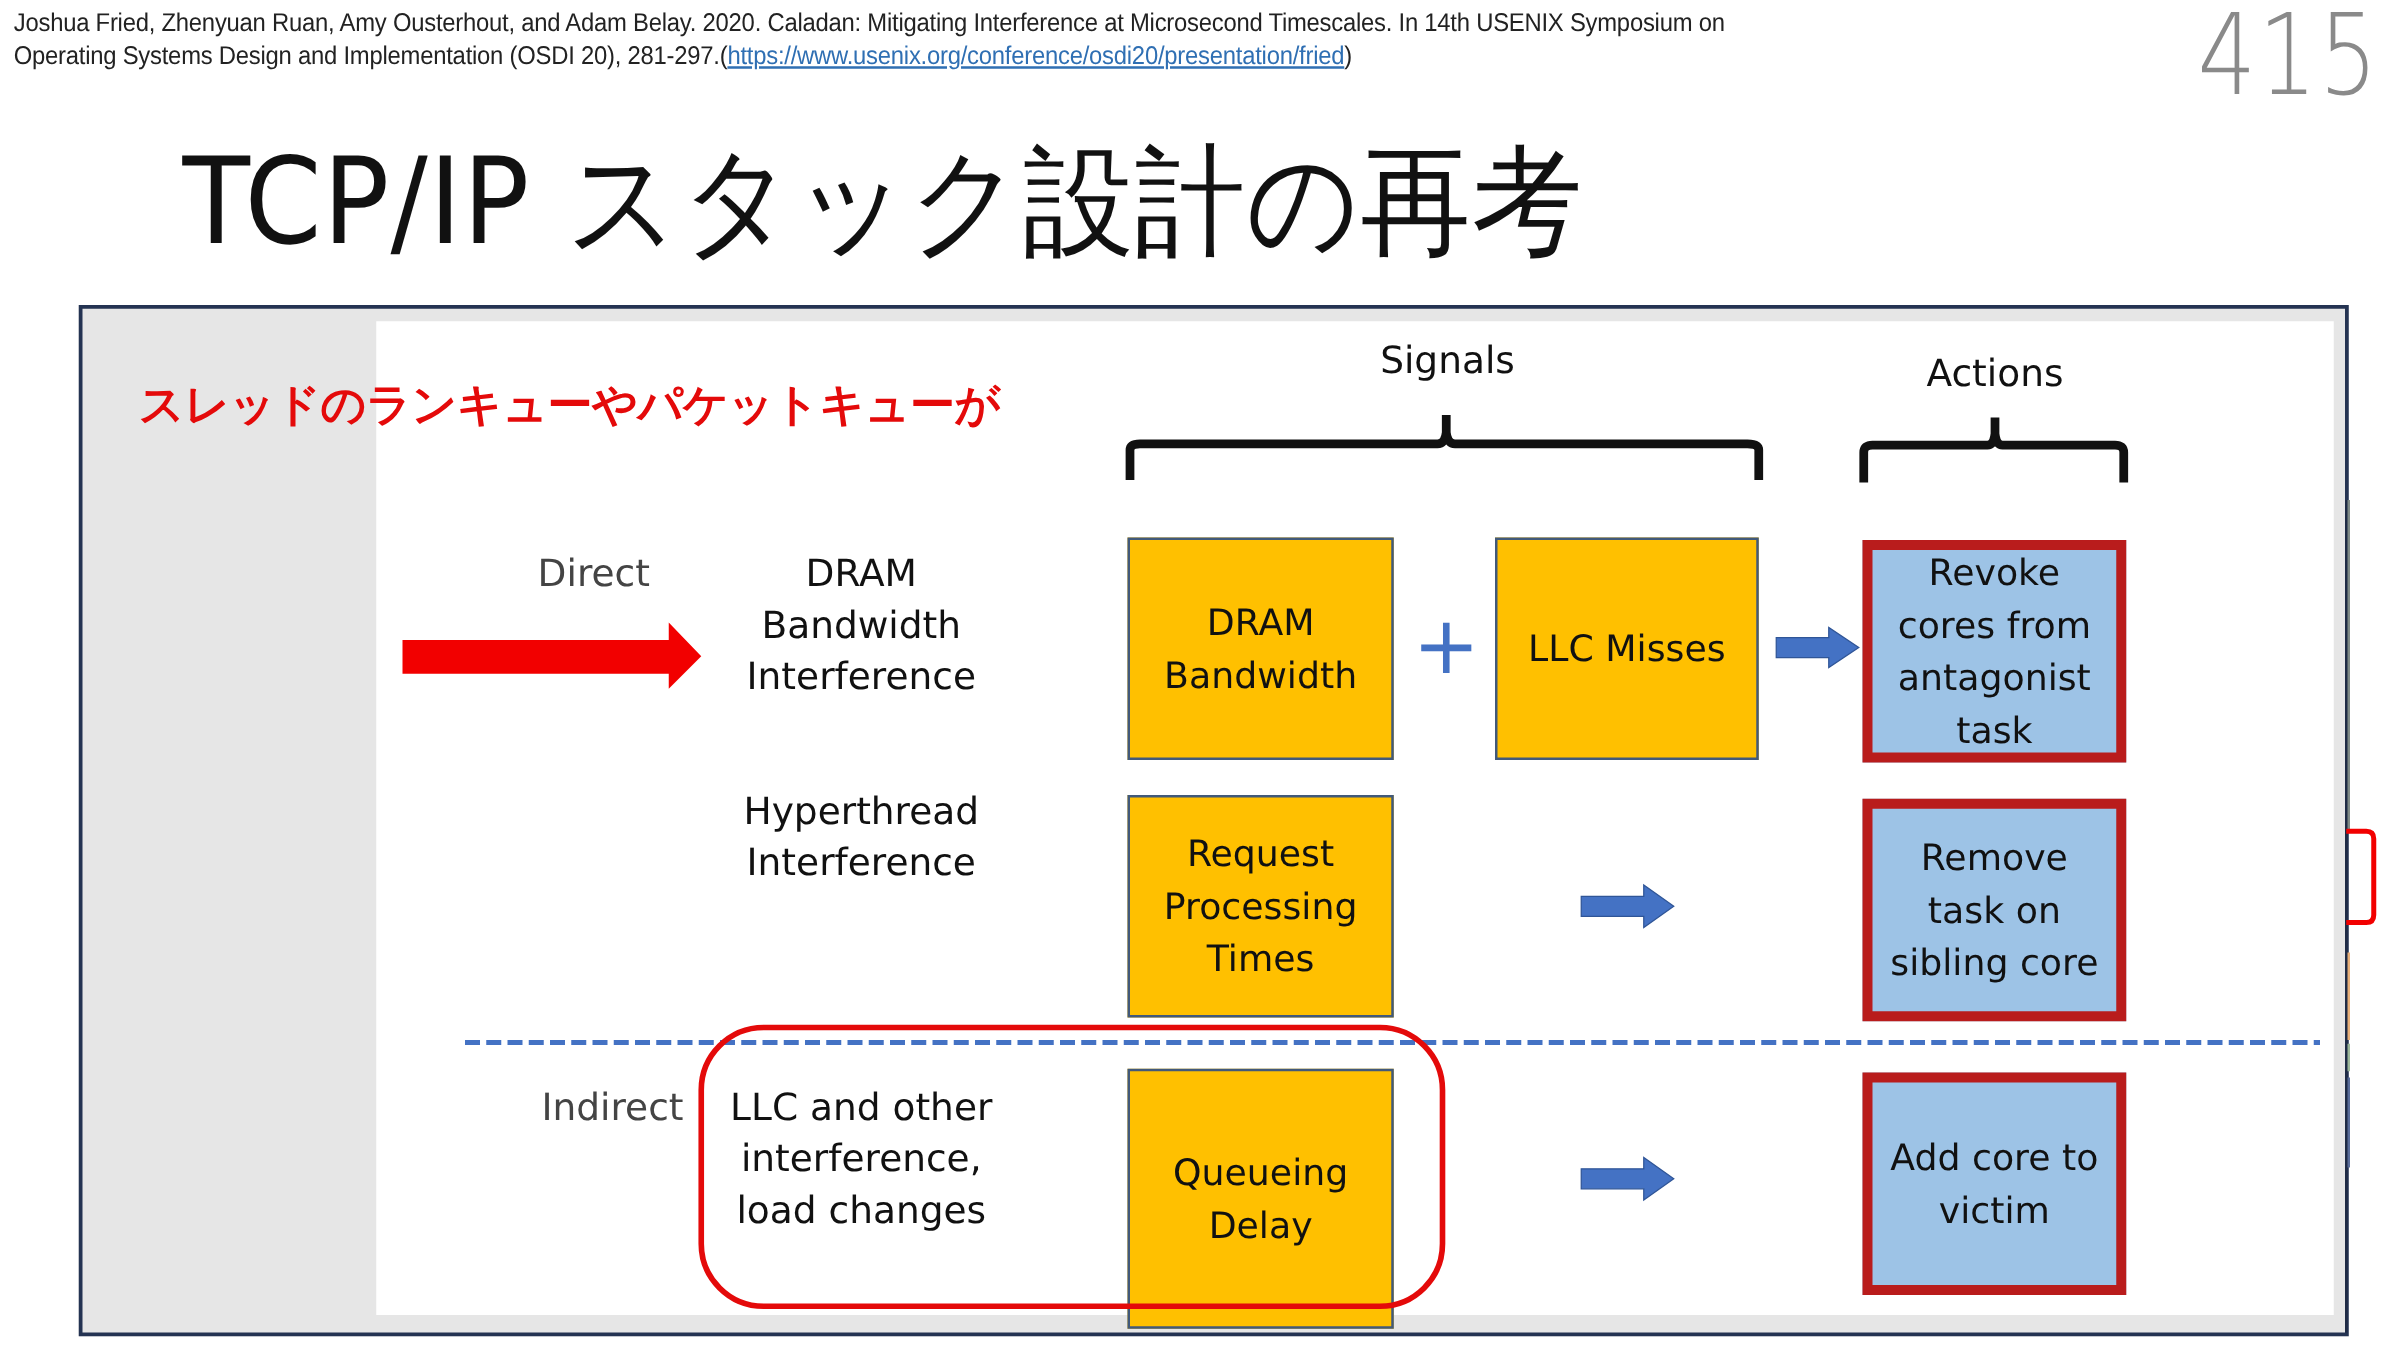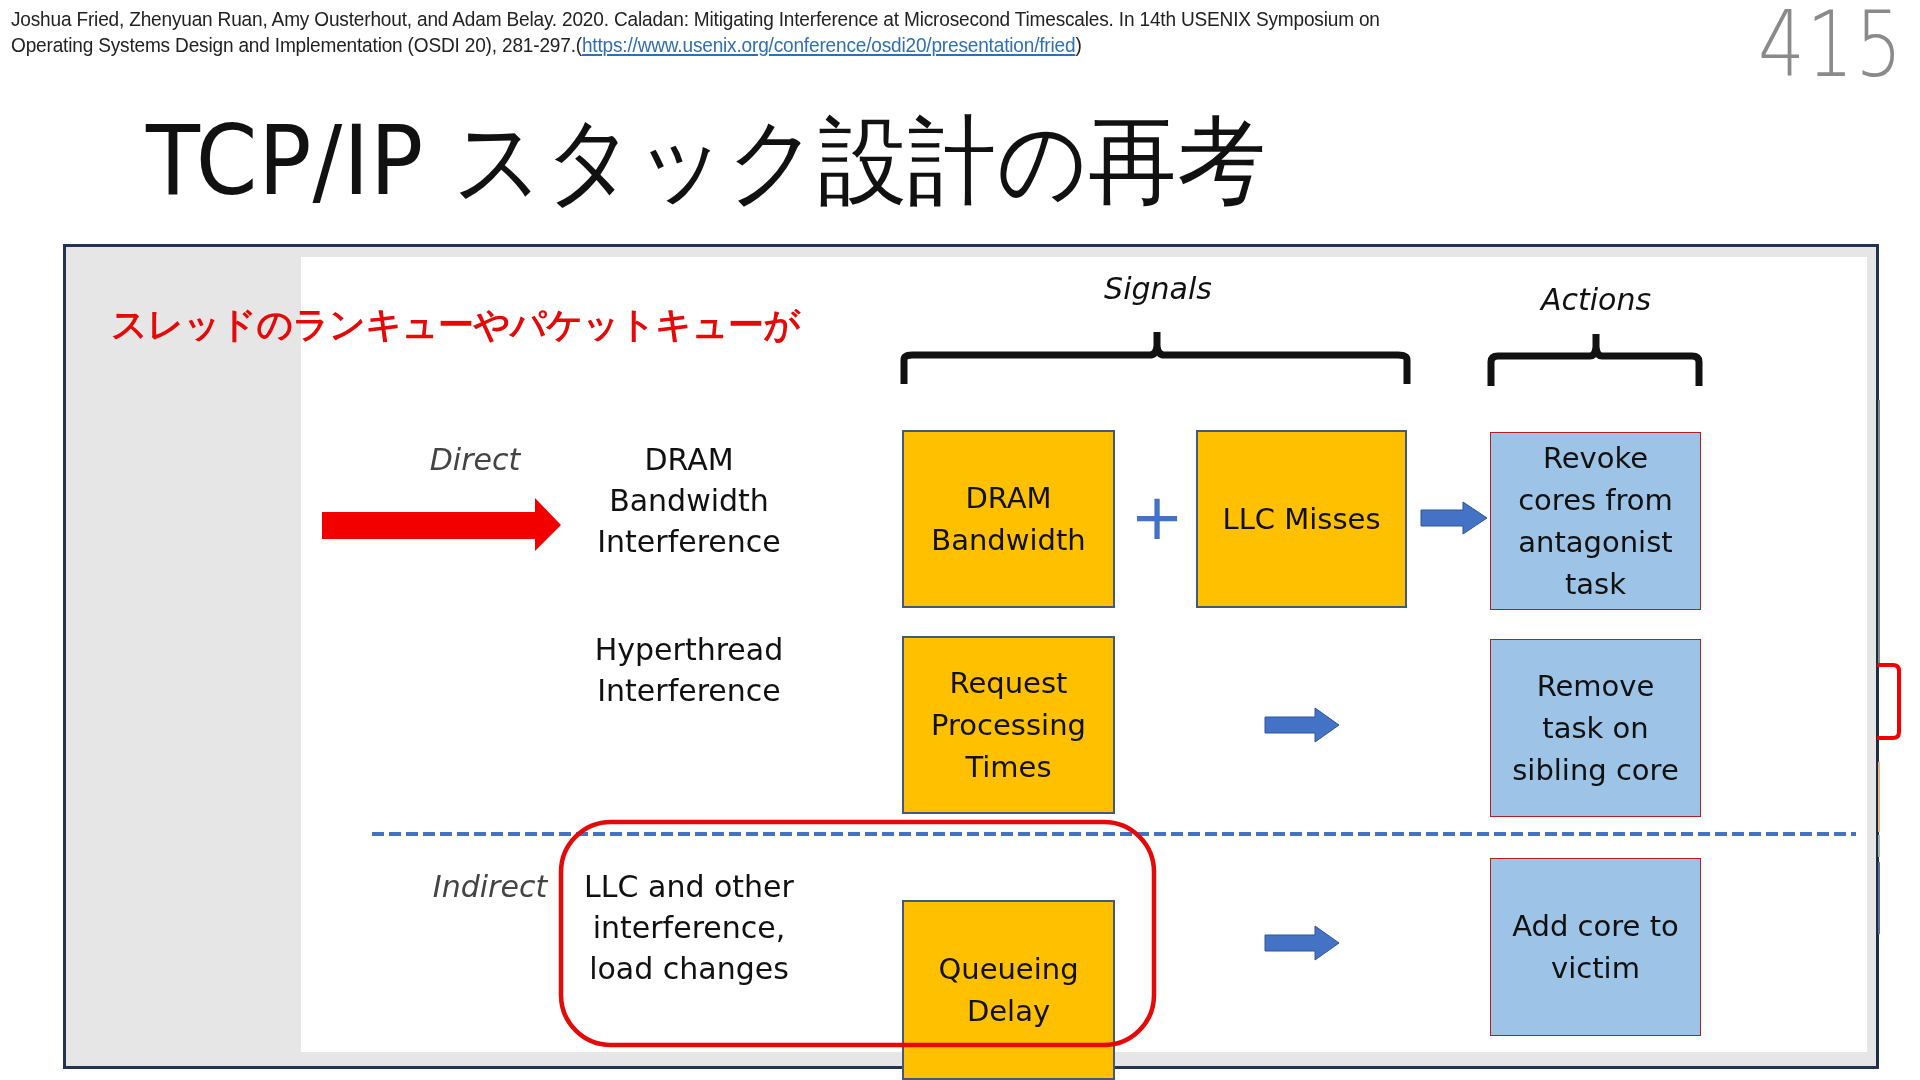--- a/index.html
+++ b/index.html
@@ -11,26 +11,26 @@
   .citation a { color:#2F6FB3; text-decoration:underline; }
   .page-num { left:1758px; top:-8px; font-size:90px; color:#8a8a8a; font-family:"DejaVu Sans", sans-serif; font-weight:200;
               transform:scaleX(0.82); transform-origin:left top; letter-spacing:2px; }
   .title { left:146px; top:98px; font-size:96px; color:#111; font-weight:normal; white-space:nowrap;
            font-family:"DejaVu Sans", sans-serif; transform:scaleX(0.92); transform-origin:left top; letter-spacing:1px; }
   .frame { left:63px; top:244px; width:1810px; height:819px; background:#E6E6E6; border:3px solid #243352; border-left-width:3px; }
   .panel { left:301px; top:257px; width:1566px; height:795px; background:#ffffff; }
   .jp-note { left:111px; top:302px; font-size:36px; line-height:46px; color:#E40A0A; font-weight:bold; white-space:nowrap;
              font-family:"DejaVu Sans", sans-serif; letter-spacing:-0.5px; }
   .lbl { font-family:"DejaVu Sans", sans-serif; font-size:30px; color:#111; text-align:center; line-height:41px; transform:translate(-50%,0); white-space:nowrap; }
-  .ital { font-style:italic; }
+  .ital { }
   .gray { color:#444; }
   .box { box-sizing:border-box; display:flex; align-items:center; justify-content:center; text-align:center;
          font-family:"DejaVu Sans", sans-serif; font-size:29px; line-height:42px; color:#111; padding:0 6px; }
   .signal { background:#FFC000; border:2px solid #41597A; }
-  .action { background:#9DC3E6; border:1px solid #b91c1c; }
+  .action { background:#9DC3E6; border:8px solid #b91c1c; }
   .box span { white-space:pre-line; }
   svg.overlay { position:absolute; left:0; top:0; }
 </style>
 </head>
 <body>
 
 <div class="abs citation">
   <div>Joshua Fried, Zhenyuan Ruan, Amy Ousterhout, and Adam Belay. 2020. Caladan: Mitigating Interference at Microsecond Timescales. In 14th USENIX Symposium on</div>
   <div><span>Operating Systems Design and Implementation (OSDI 20), 281-297.(</span><a>https://www.usenix.org/conference/osdi20/presentation/fried</a><span>)</span></div>
 </div>
@@ -77,21 +77,21 @@
 Bandwidth</span>
   </div>
 <div class="abs box signal" style="left:1196px;top:430px;width:211px;height:178px;">
     <span>LLC Misses</span>
   </div>
 <div class="abs box signal" style="left:902px;top:636px;width:213px;height:178px;">
     <span>Request
 Processing
 Times</span>
   </div>
-<div class="abs box signal" style="left:902px;top:900px;width:213px;height:180px;">
+<div class="abs box signal" style="left:902px;top:855px;width:213px;height:208px;">
     <span>Queueing
 Delay</span>
   </div>
 
 <div class="abs" style="left:1157px;top:517px;transform:translate(-50%,-50%);font-size:64px;color:#4472C4;font-family:'DejaVu Sans',sans-serif;line-height:1;">+</div>
 
 <div class="abs box action" style="left:1490px;top:432px;width:211px;height:178px;">
     <span>Revoke
 cores from
 antagonist

